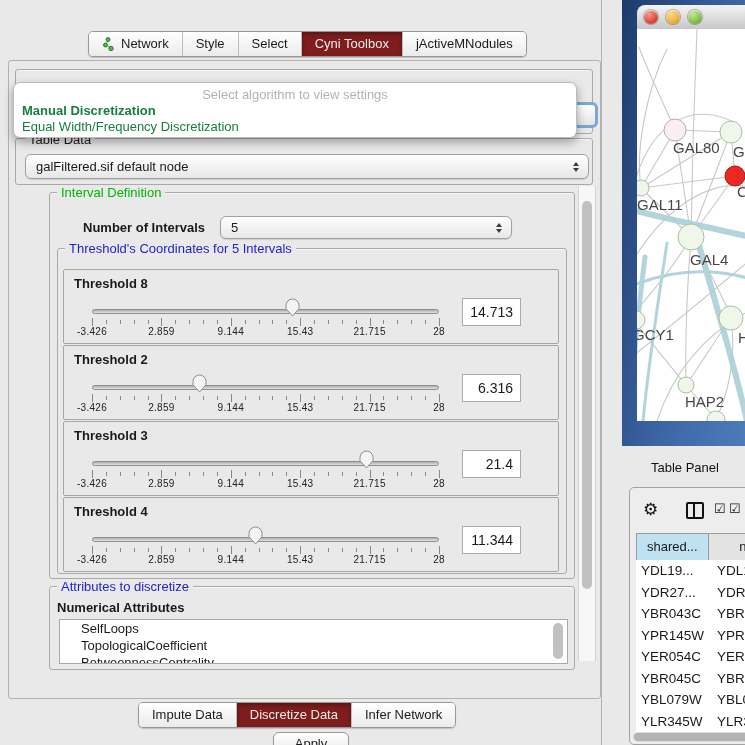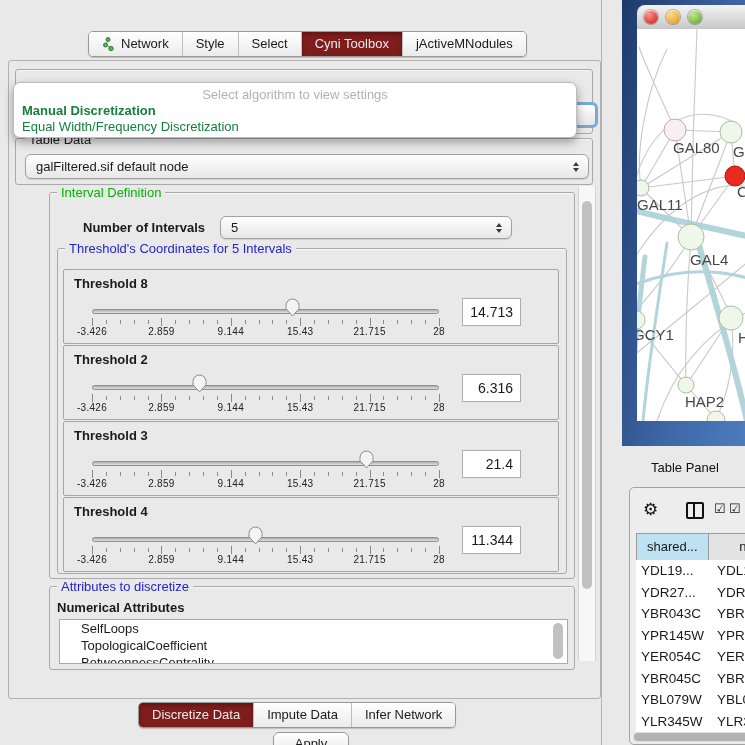--- a/index.html
+++ b/index.html
@@ -343,25 +343,25 @@
     </div>
 
     <div class="abs" id="popup">
       <span class="prompt">Select algorithm to view settings</span>
       <span class="opt bold">Manual Discretization</span>
       <span class="opt">Equal Width/Frequency Discretization</span>
     </div>
     <div class="abs" id="focus-combo"></div>
 
     <div class="abs tabgroup" style="left:138px;top:702px;">
+        <div class="tab">
+          <span>Impute Data</span>
+        </div>
         <div class="tab sel">
           <span>Discretize Data</span>
-        </div>
-        <div class="tab">
-          <span>Impute Data</span>
         </div>
         <div class="tab">
           <span>Infer Network</span>
         </div>
       </div>
   </div>
 
   <div class="abs" id="net-frame">
     <div id="net-titlebar">
       <span class="light" style="left:7px;background:radial-gradient(circle at 35% 30%,#f9978e,#dd4840 60%,#a92c27);"></span>

